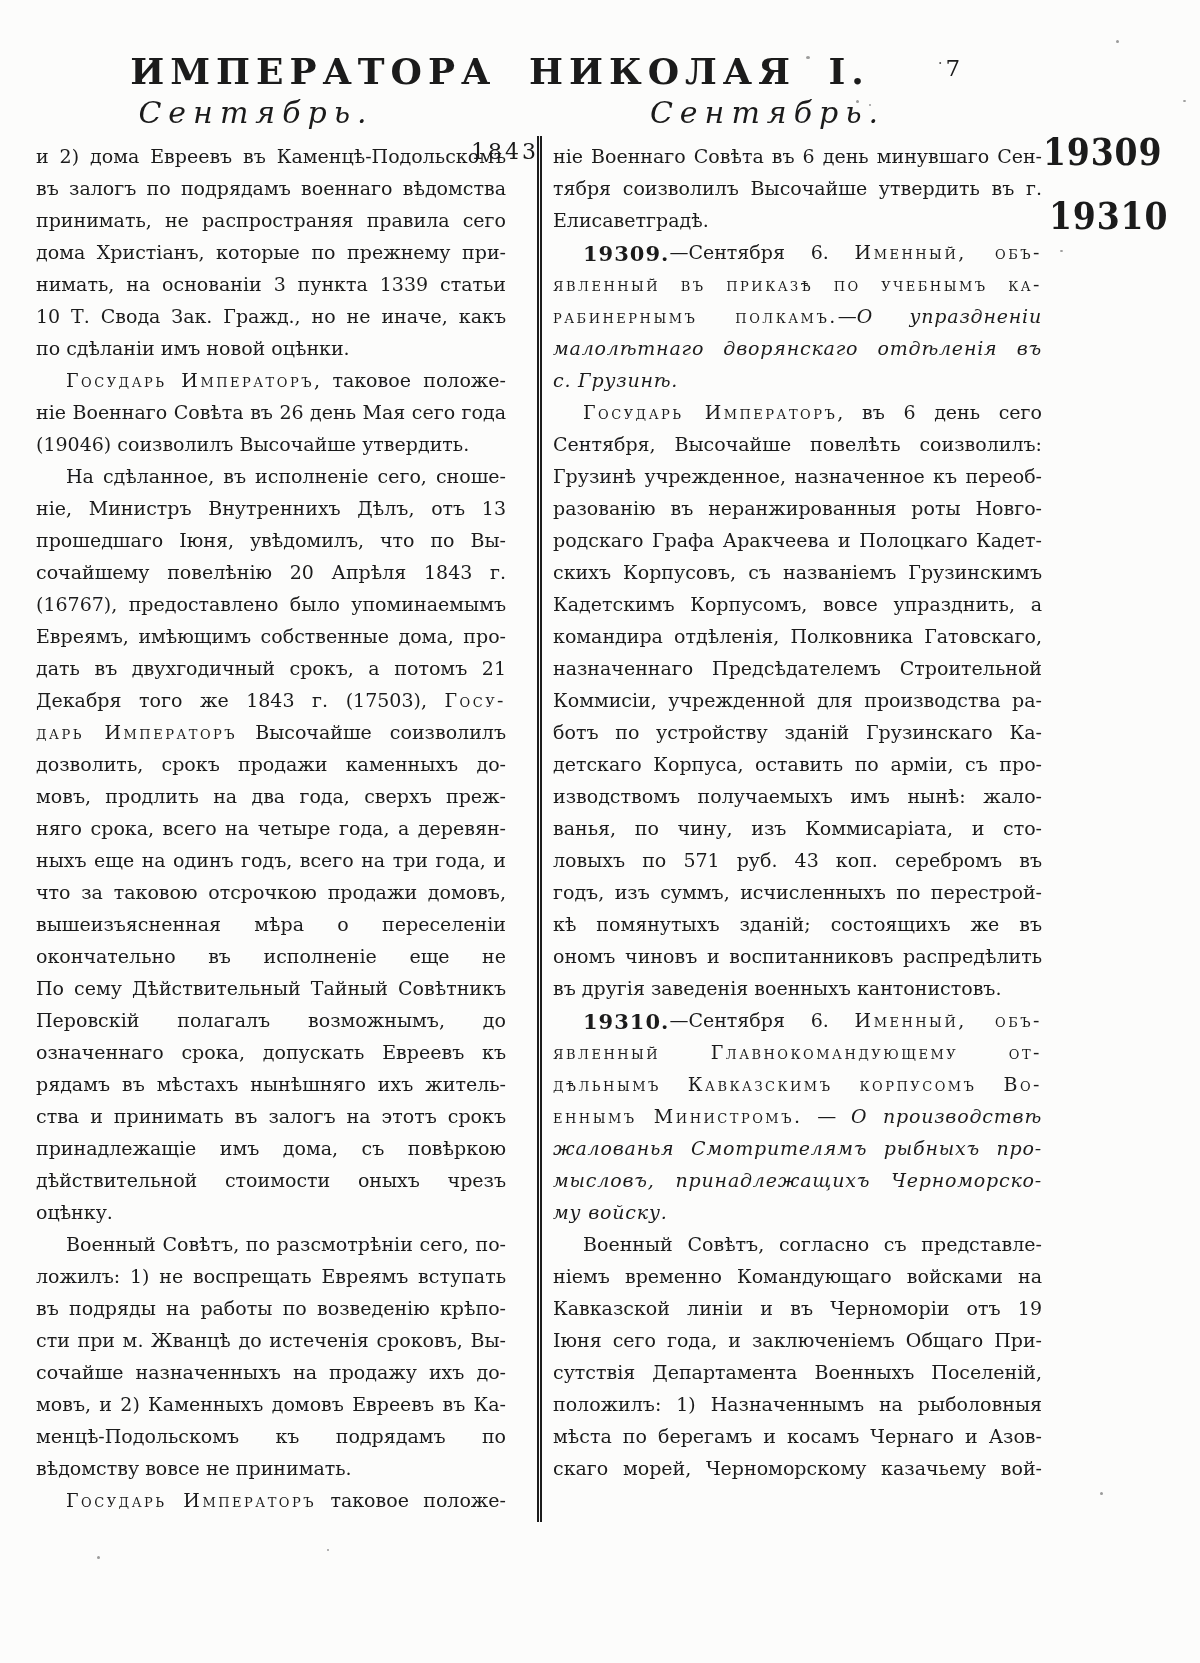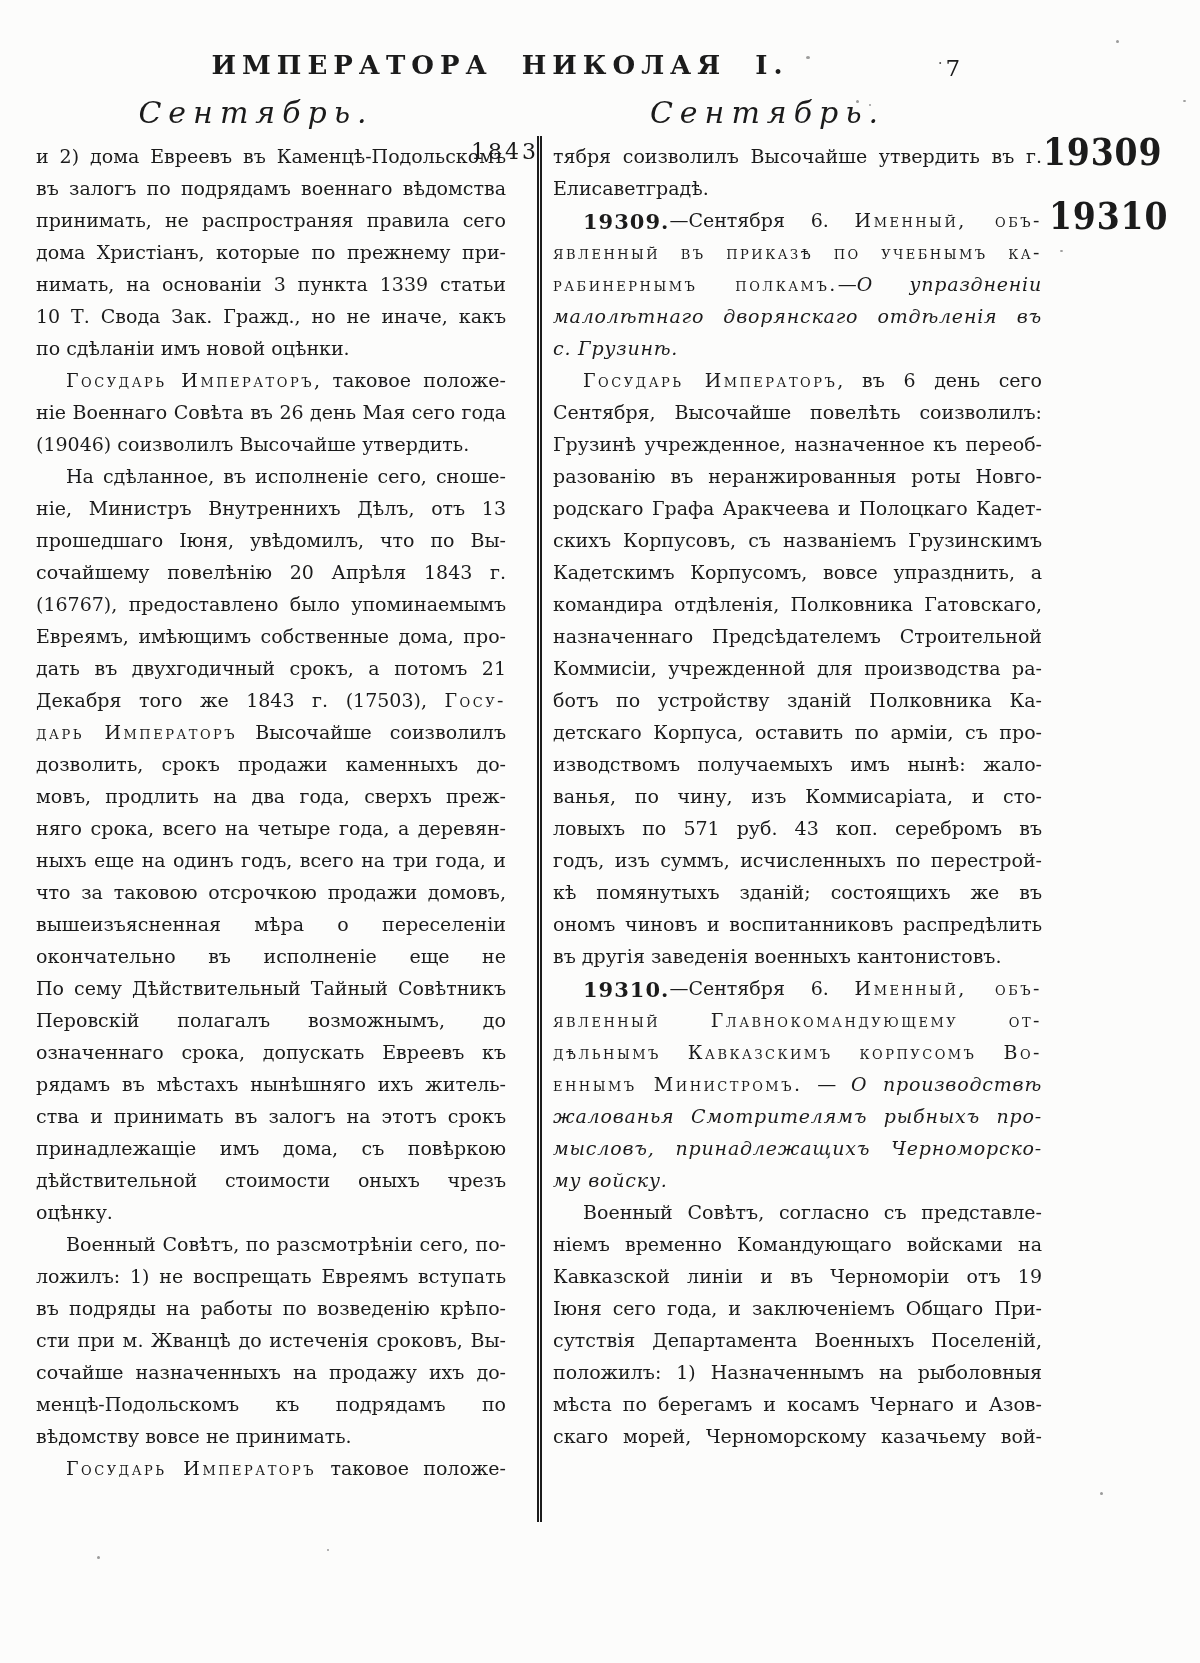--- a/index.html
+++ b/index.html
@@ -9,21 +9,21 @@
     background:#fcfcfb;color:#1b1b1b;
     font-family:"DejaVu Serif", serif;
     overflow:hidden;
   }
   .noise{position:absolute;inset:0;pointer-events:none;}
   .speck{position:absolute;background:#4a4a4a;border-radius:50%;opacity:.55;}
 
   
   .main-title{
     position:absolute;left:30px;top:50px;width:940px;
-    text-align:center;font-weight:bold;font-size:26px;
+    text-align:center;font-weight:bold;font-size:36px;
     letter-spacing:6px;word-spacing:14px;white-space:nowrap;
   }
   .page-number{
     position:absolute;left:938px;top:55px;width:70px;
     font-size:23px;letter-spacing:3px;white-space:nowrap;
   }
   .page-mark{font-size:14px;vertical-align:8px;opacity:.8;}
   .subhead{
     position:absolute;top:96px;height:34px;line-height:34px;
     text-align:center;white-space:nowrap;
@@ -109,44 +109,46 @@
     <div class="tline"><span class="sg-n">рядамъ въ мѣстахъ нынѣшняго ихъ житель-</span></div>
     <div class="tline"><span class="sg-n">ства и принимать въ залогъ на этотъ срокъ</span></div>
     <div class="tline"><span class="sg-n">принадлежащіе имъ дома, съ повѣркою только</span></div>
     <div class="tline"><span class="sg-n">дѣйствительной стоимости оныхъ чрезъ новую</span></div>
     <div class="tline endline"><span class="sg-n">оцѣнку.</span></div>
     <div class="tline ind"><span class="sg-n">Военный Совѣтъ, по разсмотрѣніи сего, по-</span></div>
     <div class="tline"><span class="sg-n">ложилъ: 1) не воспрещать Евреямъ вступать</span></div>
     <div class="tline"><span class="sg-n">въ подряды на работы по возведенію крѣпо-</span></div>
     <div class="tline"><span class="sg-n">сти при м. Жванцѣ до истеченія сроковъ, Вы-</span></div>
     <div class="tline"><span class="sg-n">сочайше назначенныхъ на продажу ихъ до-</span></div>
+    <div class="tline"><span class="sg-n">мовъ, и 2) Каменныхъ домовъ Евреевъ въ Ка-</span></div>
     <div class="tline"><span class="sg-n">менцѣ-Подольскомъ къ подрядамъ по военному</span></div>
     <div class="tline endline"><span class="sg-n">вѣдомству вовсе не принимать.</span></div>
     <div class="tline ind"><span class="sg-c">Государь Императоръ</span><span class="sg-n"> таковое положе-</span></div>
   </div>
 <div class="divider"></div>
 <div class="col col-right" id="col-right">
+    <div class="tline"><span class="sg-n">ніе Военнаго Совѣта въ 6 день минувшаго Сен-</span></div>
     <div class="tline"><span class="sg-n">тября соизволилъ Высочайше утвердить въ г.</span></div>
     <div class="tline endline"><span class="sg-n">Елисаветградѣ.</span></div>
     <div class="tline ind"><span class="sg-b">19309.</span><span class="sg-n">—Сентября 6. </span><span class="sg-c">Именный, объ-</span></div>
     <div class="tline"><span class="sg-c">явленный въ приказѣ по учебнымъ ка-</span></div>
     <div class="tline"><span class="sg-c">рабинернымъ полкамъ.</span><span class="sg-n">—</span><span class="sg-i">О упраздненіи</span></div>
     <div class="tline"><span class="sg-i">малолѣтнаго дворянскаго отдѣленія въ</span></div>
     <div class="tline endline"><span class="sg-i">с. Грузинѣ.</span></div>
     <div class="tline ind"><span class="sg-c">Государь Императоръ</span><span class="sg-n">, въ 6 день сего</span></div>
     <div class="tline"><span class="sg-n">Сентября, Высочайше повелѣть соизволилъ:</span></div>
     <div class="tline"><span class="sg-n">Грузинѣ учрежденное, назначенное къ переоб-</span></div>
     <div class="tline"><span class="sg-n">разованію въ неранжированныя роты Новго-</span></div>
     <div class="tline"><span class="sg-n">родскаго Графа Аракчеева и Полоцкаго Кадет-</span></div>
     <div class="tline"><span class="sg-n">скихъ Корпусовъ, съ названіемъ Грузинскимъ</span></div>
     <div class="tline"><span class="sg-n">Кадетскимъ Корпусомъ, вовсе упразднить, а</span></div>
     <div class="tline"><span class="sg-n">командира отдѣленія, Полковника Гатовскаго,</span></div>
     <div class="tline"><span class="sg-n">назначеннаго Предсѣдателемъ Строительной</span></div>
     <div class="tline"><span class="sg-n">Коммисіи, учрежденной для производства ра-</span></div>
-    <div class="tline"><span class="sg-n">ботъ по устройству зданій Полковника Ка-</span></div>
+    <div class="tline"><span class="sg-n">ботъ по устройству зданій Грузинскаго Ка-</span></div>
     <div class="tline"><span class="sg-n">детскаго Корпуса, оставить по арміи, съ про-</span></div>
     <div class="tline"><span class="sg-n">изводствомъ получаемыхъ имъ нынѣ: жало-</span></div>
     <div class="tline"><span class="sg-n">ванья, по чину, изъ Коммисаріата, и сто-</span></div>
     <div class="tline"><span class="sg-n">ловыхъ по 571 руб. 43 коп. серебромъ въ</span></div>
     <div class="tline"><span class="sg-n">годъ, изъ суммъ, исчисленныхъ по перестрой-</span></div>
     <div class="tline"><span class="sg-n">кѣ помянутыхъ зданій; состоящихъ же въ</span></div>
     <div class="tline"><span class="sg-n">ономъ чиновъ и воспитанниковъ распредѣлить</span></div>
     <div class="tline endline"><span class="sg-n">въ другія заведенія военныхъ кантонистовъ.</span></div>
     <div class="tline ind"><span class="sg-b">19310.</span><span class="sg-n">—Сентября 6. </span><span class="sg-c">Именный, объ-</span></div>
     <div class="tline"><span class="sg-c">явленный Главнокомандующему от-</span></div>

